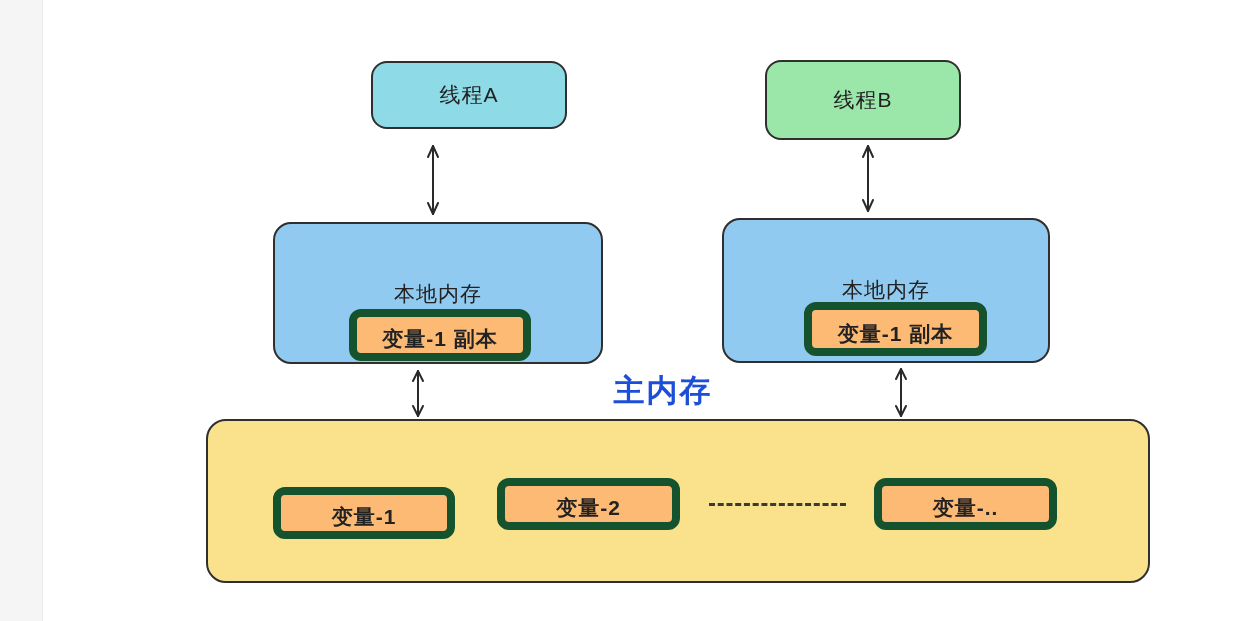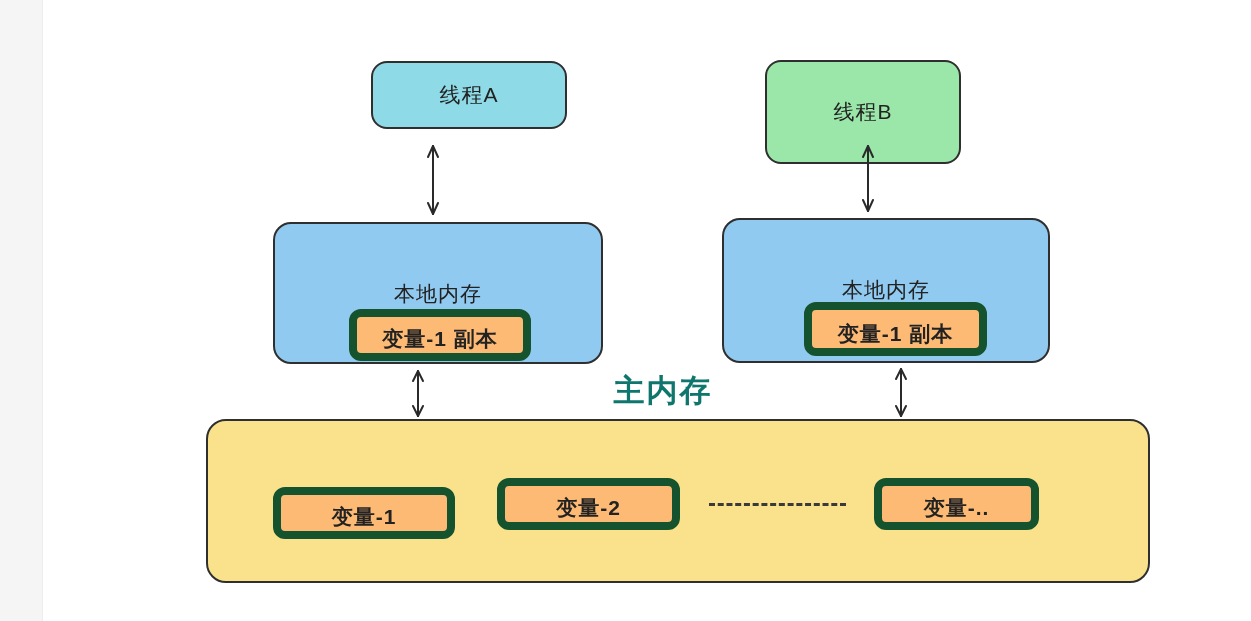--- a/index.html
+++ b/index.html
@@ -31,21 +31,21 @@
     align-items: center;
     justify-content: center;
   }
   .thread-box {
     border-radius: 16px;
     font-size: 21px;
     font-weight: 500;
     letter-spacing: 1px;
   }
   .thread-a { left: 343px; top: 61px; width: 196px; height: 68px; background: #8edae6; margin-left: 28px; }
-  .thread-b { left: 765px; top: 60px; width: 196px; height: 104px; background: #9be7a9; }
+  .thread-b { left: 765px; top: 60px; width: 196px; height: 80px; background: #9be7a9; }
   .local-box {
     background: #90caf0;
     border-radius: 18px;
     display: block;
     padding-left: 28px;
   }
   .local-a { left: 273px; top: 222px; width: 330px; height: 142px; }
   .local-b { left: 722px; top: 218px; width: 328px; height: 145px; }
   .local-label {
     position: absolute;
@@ -73,32 +73,32 @@
   .copy-a { left: 74px; top: 85px; width: 182px; height: 52px; }
   .copy-b { left: 80px; top: 82px; width: 183px; height: 54px; }
   .main-title {
     position: absolute;
     left: 593px; top: 370px;
     width: 140px;
     text-align: center;
     font-size: 31px;
     font-weight: 600;
     letter-spacing: 2px;
-    color: #0f766e;
+    color: #1d4ed8;
   }
   .main-memory {
     left: 206px; top: 419px;
     width: 944px; height: 164px;
     background: #fae28c;
     border-radius: 20px;
     display: block;
   }
   .var-1 { left: 65px;  top: 66px; width: 182px; height: 52px; }
   .var-2 { left: 289px; top: 57px; width: 183px; height: 52px; }
-  .var-n { left: 666px; top: 57px; width: 165px; height: 52px; }
+  .var-n { left: 666px; top: 57px; width: 183px; height: 52px; }
   .dash-line {
     position: absolute;
     left: 501px; top: 82px;
     width: 137px; height: 0;
     border-top: 3px dashed #3a3a3a;
   }
   .arrow {
     position: absolute;
     width: 20px;
   }

